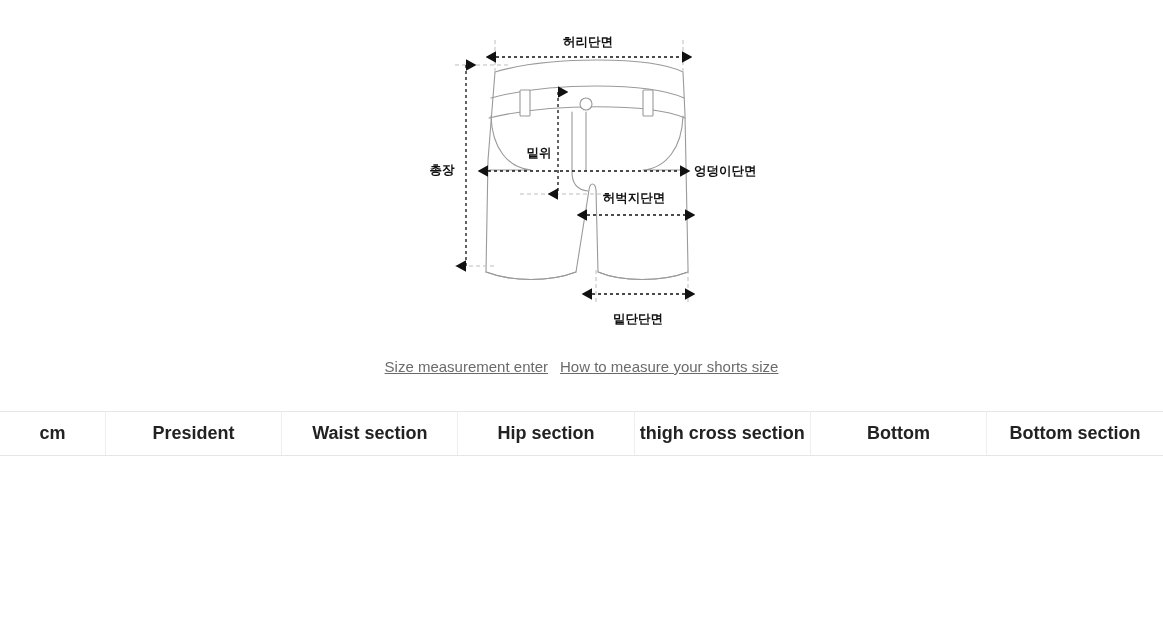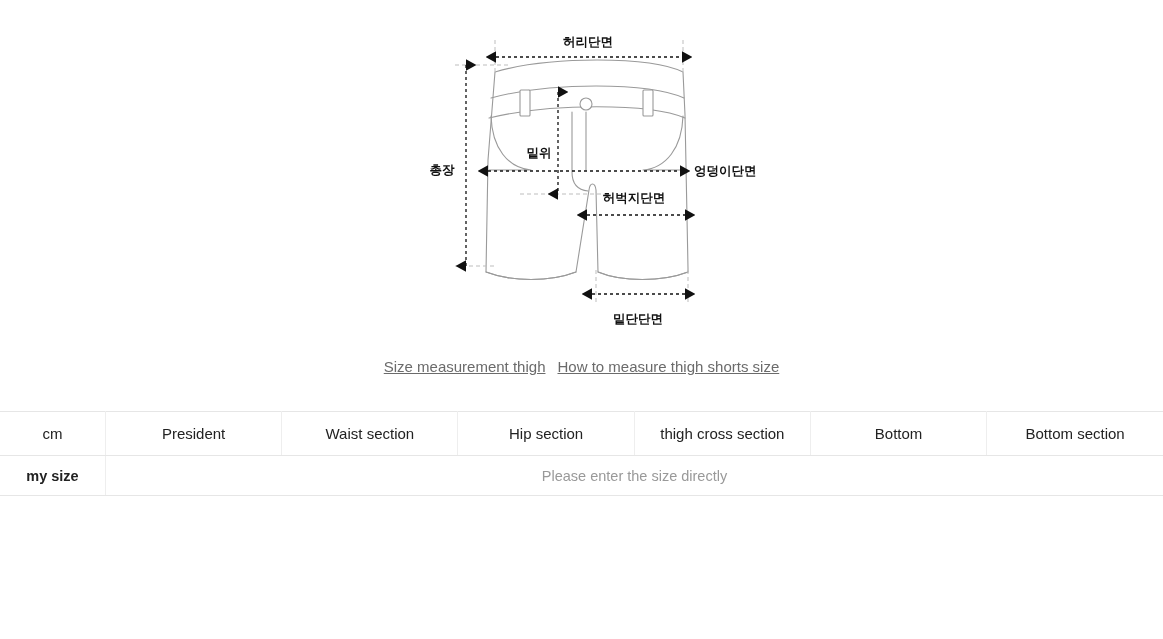--- a/index.html
+++ b/index.html
@@ -79,22 +79,22 @@
     padding: 0;
     height: 40px;
     font-weight: normal;
   }
   .size-table th:last-child,
   .size-table td:last-child { border-right: none; }
 
   .size-table thead th {
     height: 44px;
     color: #222222;
-    font-weight: normal;
-    font-size: 15px;
+    font-weight: bold;
+    font-size: 18px;
   }
   .size-table tbody td.row-label {
     color: #222222;
     font-weight: bold;
     font-size: 14.5px;
   }
   .size-table tbody td.value {
     color: #888888;
     font-size: 14.5px;
   }
@@ -195,21 +195,21 @@
 
       <text class="dim-label" x="294" y="155" text-anchor="start">엉덩이단면</text>
 
       <text class="dim-label" x="234" y="182" text-anchor="middle">허벅지단면</text>
 
       <text class="dim-label" x="238" y="303" text-anchor="middle">밑단단면</text>
     </svg>
   </div>
 
   <div class="links-row">
-    <span class="guide-link">Size measurement thigh</span><span class="link-gap"></span><span class="guide-link">How to measure thigh shorts size</span>
+    <span class="guide-link">Size measurement enter</span><span class="link-gap"></span><span class="guide-link">How to measure your shorts size</span>
   </div>
 
   <table class="size-table">
     <colgroup>
       <col class="col-first">
         <col class="col-rest">
         <col class="col-rest">
         <col class="col-rest">
       <col class="col-rest">
         <col class="col-rest">
@@ -220,23 +220,19 @@
         <th>cm</th>
         <th>President</th>
         <th>Waist section</th>
         <th>Hip section</th>
         <th>thigh cross section</th>
         <th>Bottom</th>
         <th>Bottom section</th>
       </tr>
     </thead>
     <tbody>
-      <tr>
-        <td class="row-label">my size</td>
-        <td class="mysize-cell" colspan="6">Please enter the size directly</td>
-      </tr>
 
 
 
     </tbody>
   </table>
 
 </div>
 
 </body></html>

